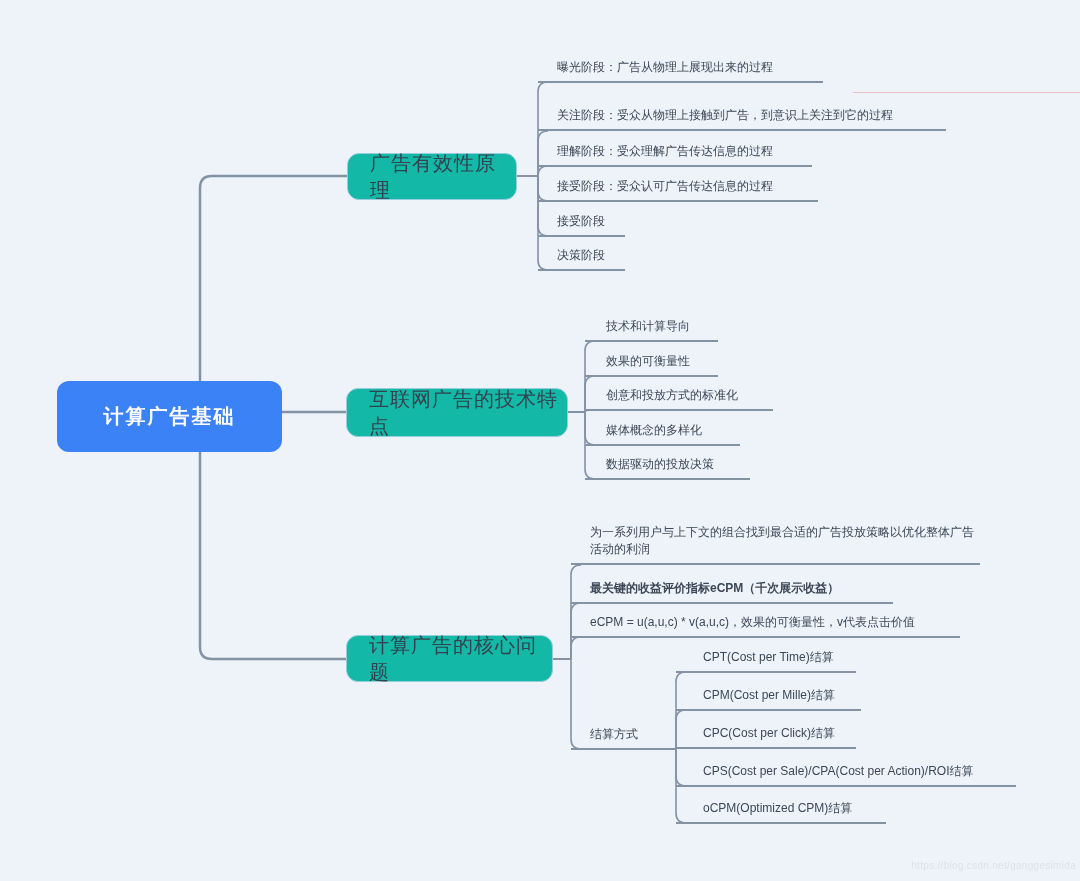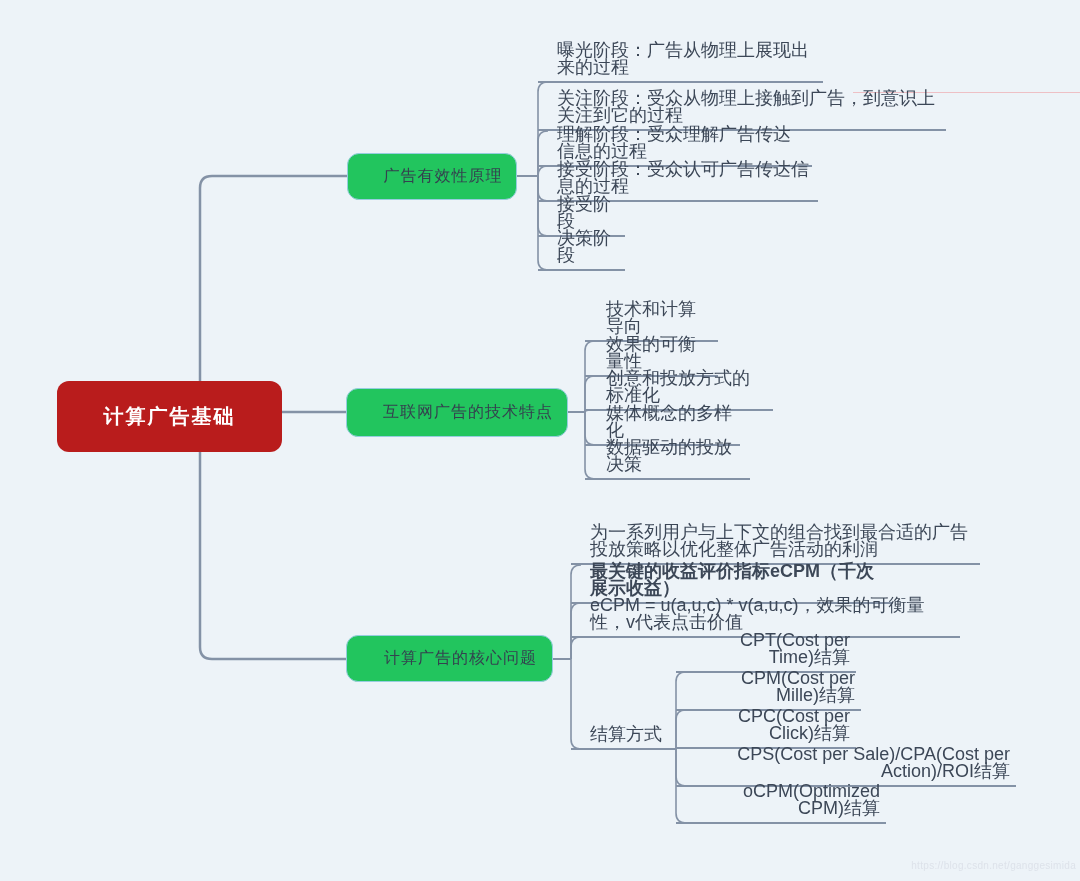--- a/index.html
+++ b/index.html
@@ -8,32 +8,32 @@
     background:#edf3f8;
     font-family:"Liberation Sans","DejaVu Sans",sans-serif;
   }
   #wires{position:absolute;left:0;top:0;z-index:1;}
   .node-box{
     position:absolute;z-index:2;box-sizing:border-box;
     display:flex;align-items:center;justify-content:center;
     border-radius:12px;
   }
   .root-box{
-    background:#b91c1c;color:#ffffff;
+    background:#3b82f6;color:#ffffff;
     font-size:20px;font-weight:bold;letter-spacing:2px;
   }
   .branch-box{
-    background:#22c55e;border:1px solid #97cddf;color:#34424f;
-    font-size:16px;letter-spacing:1px;padding-left:22px;
+    background:#14b8a6;border:1px solid #97cddf;color:#34424f;
+    font-size:20px;letter-spacing:1px;padding-left:22px;
   }
   .leaf{
     position:absolute;z-index:2;box-sizing:border-box;
     border-bottom:2px solid #8492a6;
     display:flex;align-items:flex-end;
-    font-size:18px;line-height:17px;color:#3c4757;
+    font-size:12px;line-height:17px;color:#3c4757;
     padding:0 6px 5px 19px;
   }
   .leaf.g2{padding-left:21px;}
   .leaf.g4{padding-left:27px;text-align:right;}
   .watermark{
     position:absolute;z-index:3;right:4px;top:860px;
     font-size:10px;color:#dde2ea;letter-spacing:0.3px;
   }
   .artifact{
     position:absolute;z-index:1;left:853px;top:92px;width:227px;height:1px;

